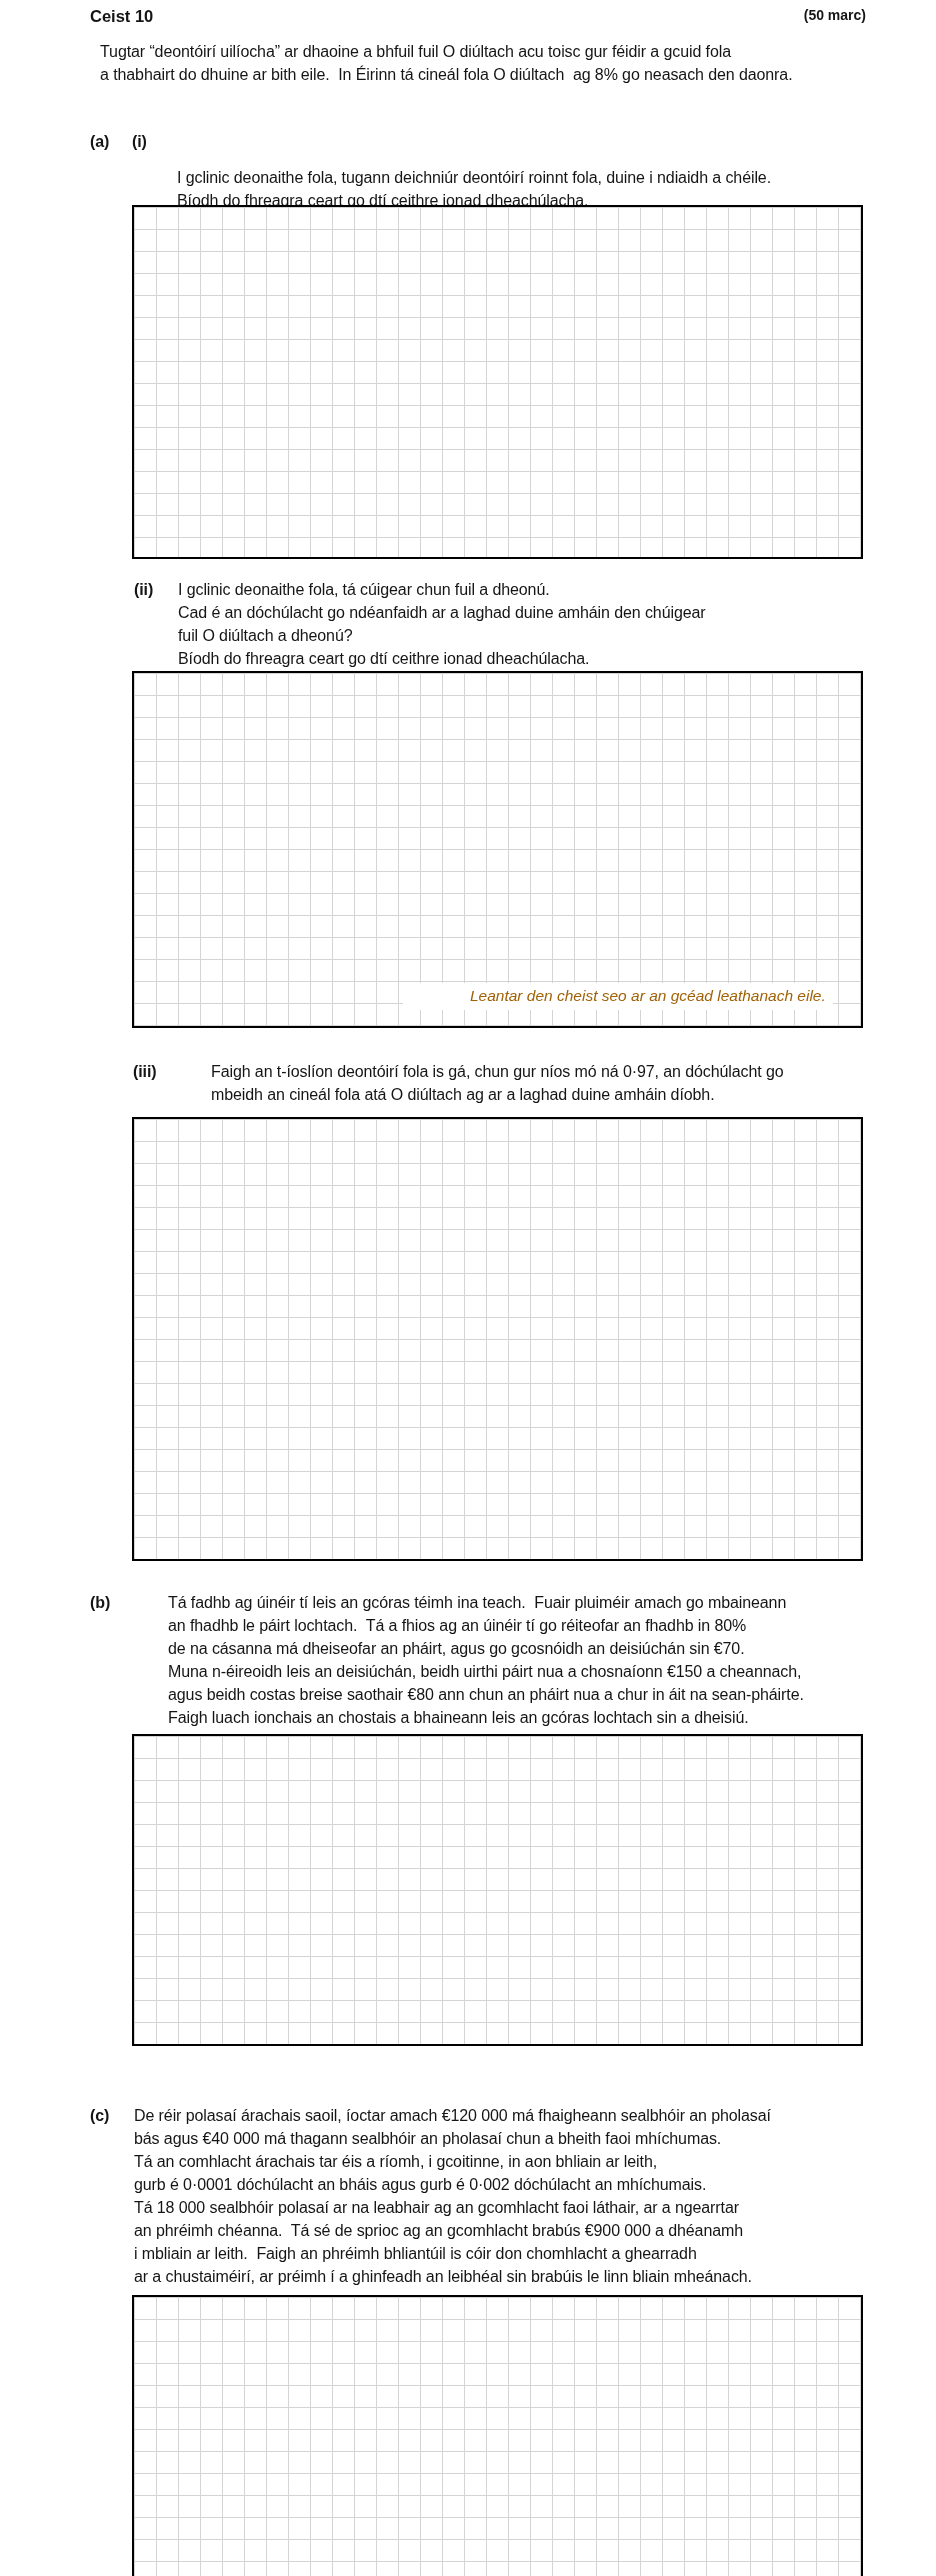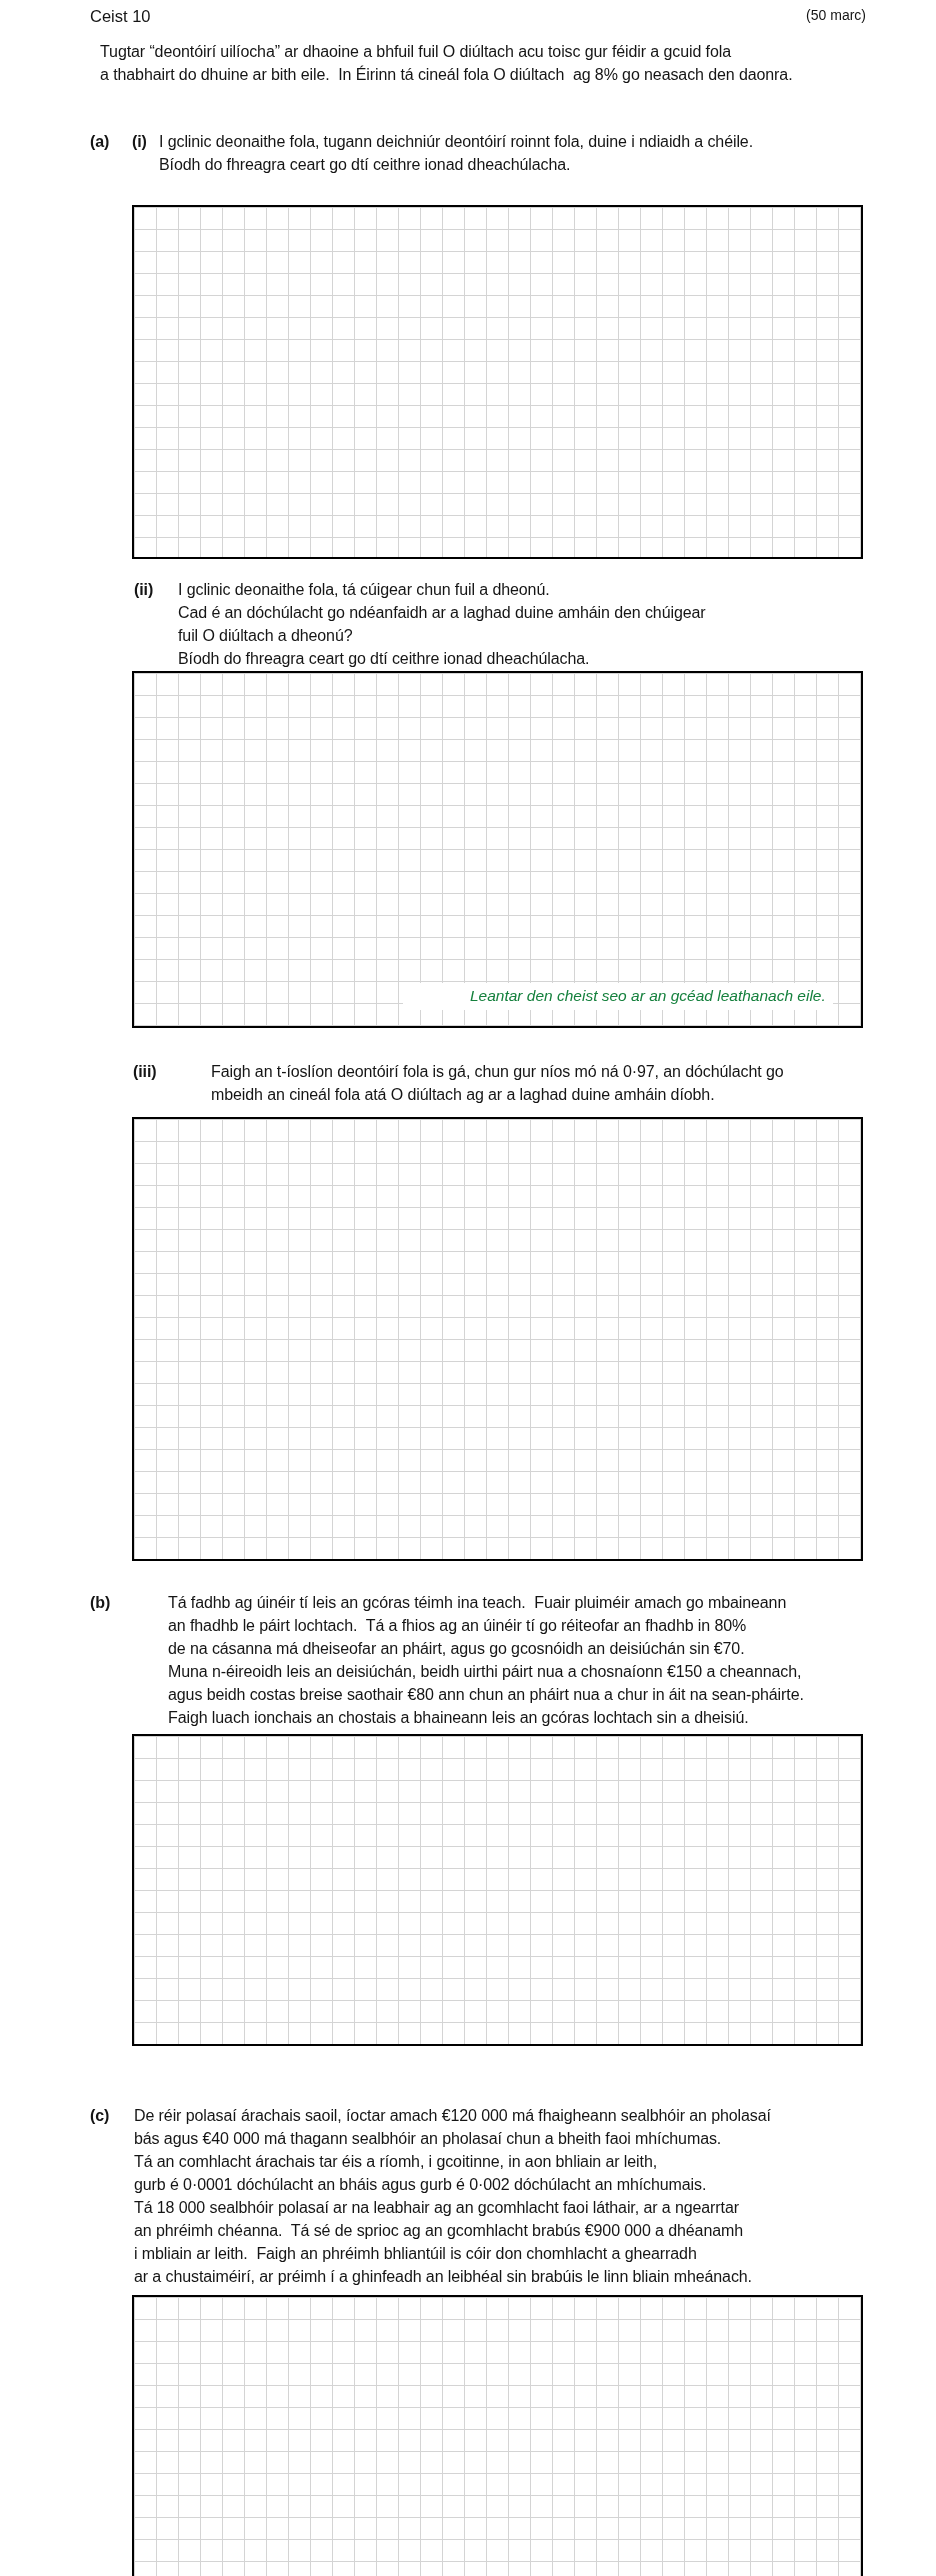--- a/index.html
+++ b/index.html
@@ -3,55 +3,55 @@
 <meta charset="utf-8">
 <style>
   html,body{margin:0;padding:0;}
   body{
     width:937px;height:2883px;position:relative;background:#ffffff;
     font-family:"Liberation Sans",sans-serif;color:#151515;
     -webkit-font-smoothing:antialiased;
   }
   .abs{position:absolute;}
   .txt{font-size:16px;line-height:23px;letter-spacing:-0.1px;}
-  .bold{font-weight:normal;}
+  .bold{font-weight:bold;}
   .line{white-space:pre;}
   .lines{position:absolute;top:0;}
   .lbl{position:absolute;top:0;font-weight:bold;white-space:pre;}
   .grid-box{
     position:absolute;left:132px;width:731px;box-sizing:border-box;
     border:2.6px solid #000000;
     background:
       linear-gradient(to right,#d4d4d4 1px,transparent 1px) 0 0/22px 22px,
       linear-gradient(to bottom,#d4d4d4 1px,transparent 1px) 0 0/22px 22px,
       #ffffff;
   }
   .note{
     position:absolute;right:28px;bottom:16.5px;
     font-style:italic;font-size:15.5px;line-height:20.6px;
-    background:#ffffff;padding:3.1px 7.2px 3.1px 67px;white-space:pre;color:#15803d;
+    background:#ffffff;padding:3.1px 7.2px 3.1px 67px;white-space:pre;color:#a16207;
   }
   .header-title{top:7.2px;left:90px;font-size:16.5px;}
   .header-marks{top:7.2px;right:71px;font-size:14px;}
 </style>
 </head>
 <body>
 
 <div class="abs bold header-title">Ceist 10</div>
 <div class="abs bold header-marks">(50 marc)</div>
 
 <div class="abs txt" style="top:40px;left:90px;margin-left:10px;">
   <div class="line">Tugtar “deontóirí uilíocha” ar dhaoine a bhfuil fuil O diúltach acu toisc gur féidir a gcuid fola</div>
   <div class="line">a thabhairt do dhuine ar bith eile.  In Éirinn tá cineál fola O diúltach  ag 8% go neasach den daonra.</div>
 </div>
 
 <div class="abs txt" style="top:130px;left:0;right:0;">
   <span class="lbl" style="left:90px;">(a)</span>
   <span class="lbl" style="left:132px;">(i)</span>
-  <div class="lines" style="left:159px;">
+  <div class="lines" style="left:177px;margin-top:36px;">
     <div class="line">I gclinic deonaithe fola, tugann deichniúr deontóirí roinnt fola, duine i ndiaidh a chéile.</div>
     <div class="line">Bíodh do fhreagra ceart go dtí ceithre ionad dheachúlacha.</div>
   </div>
 </div>
 
 <div class="grid-box" style="top:205px;height:354px;"></div>
 
 <div class="abs txt" style="top:578px;left:0;right:0;">
   <span class="lbl" style="left:134px;">(ii)</span>
   <div class="lines" style="left:178px;">

